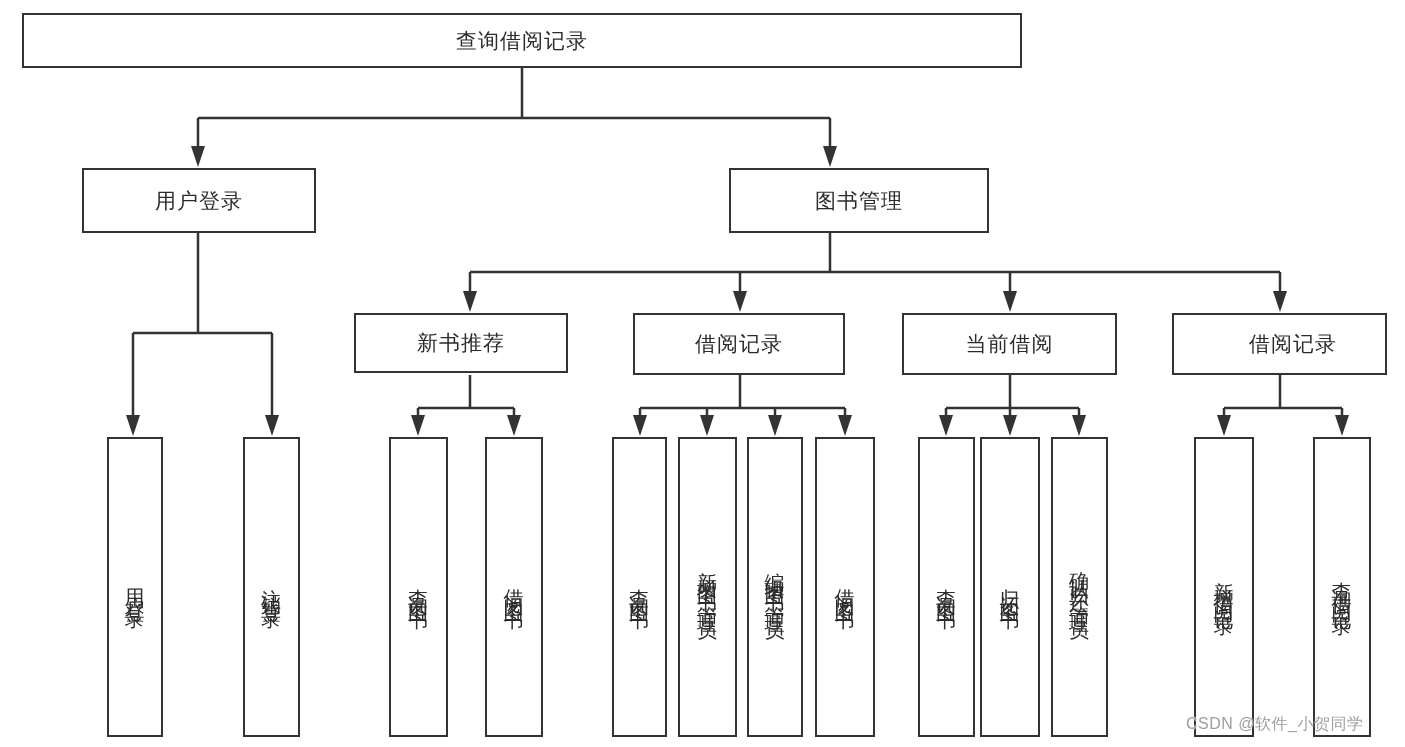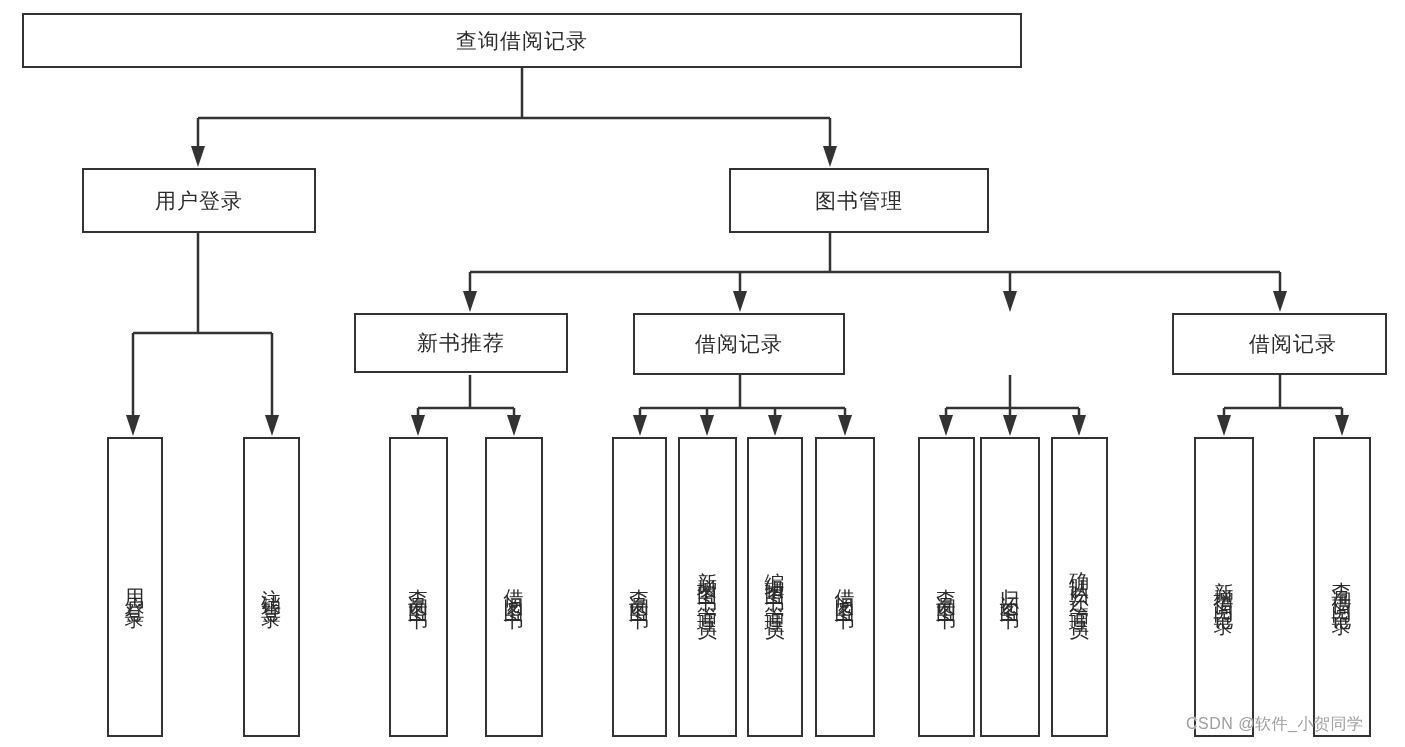--- a/index.html
+++ b/index.html
@@ -117,20 +117,23 @@
   <div class="node h" style="left:712px; top:168px; width:260px; height:65px;margin-left:17px;">
     <span>图书管理</span>
   </div>
 
   <div class="node h" style="left:354px; top:313px; width:214px; height:60px;">
     <span>新书推荐</span>
   </div>
   <div class="node h" style="left:633px; top:313px; width:212px; height:62px;">
     <span>借阅记录</span>
   </div>
+  <div class="node h" style="left:902px; top:313px; width:215px; height:62px;">
+    <span>当前借阅</span>
+  </div>
   <div class="node h" style="left:1172px; top:313px; width:215px; height:62px;padding-left:27px;">
     <span>借阅记录</span>
   </div>
 
   <div class="node v" style="left:107px; top:437px; width:56px; height:300px;">
     <span>用户登录</span>
   </div>
   <div class="node v" style="left:243px; top:437px; width:57px; height:300px;">
     <span>注销登录</span>
   </div>

